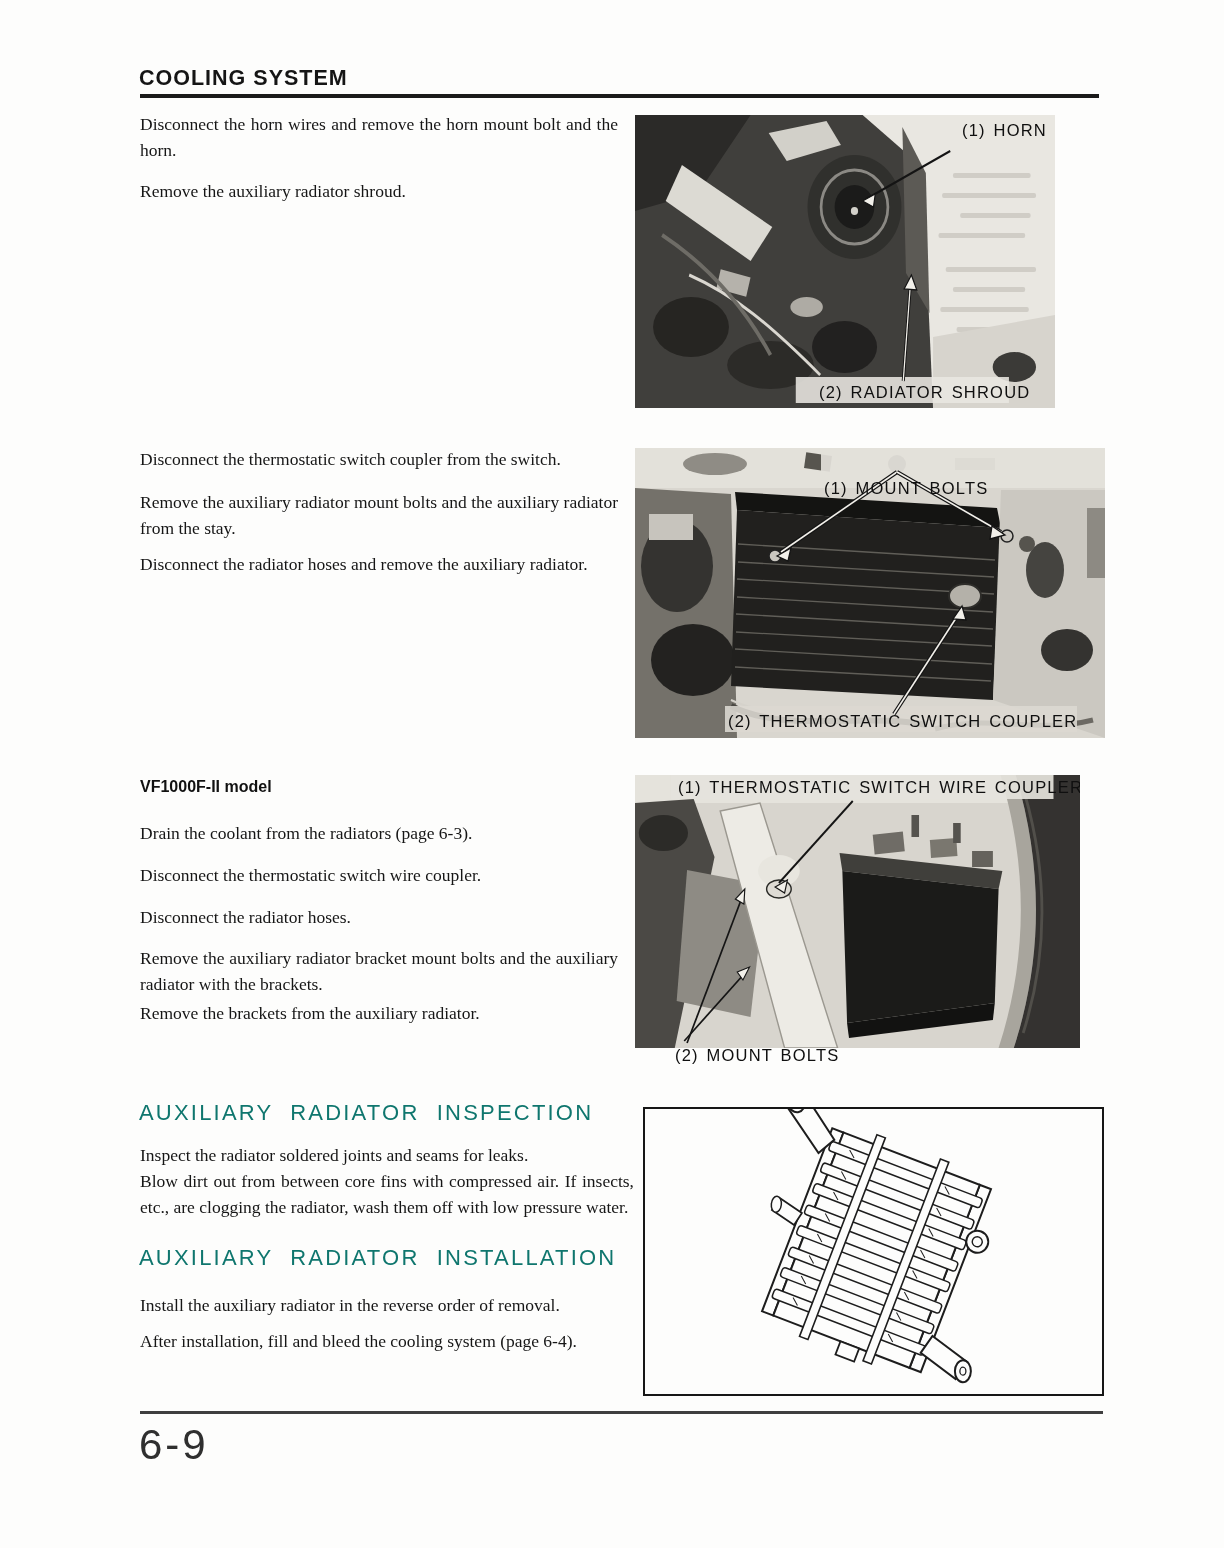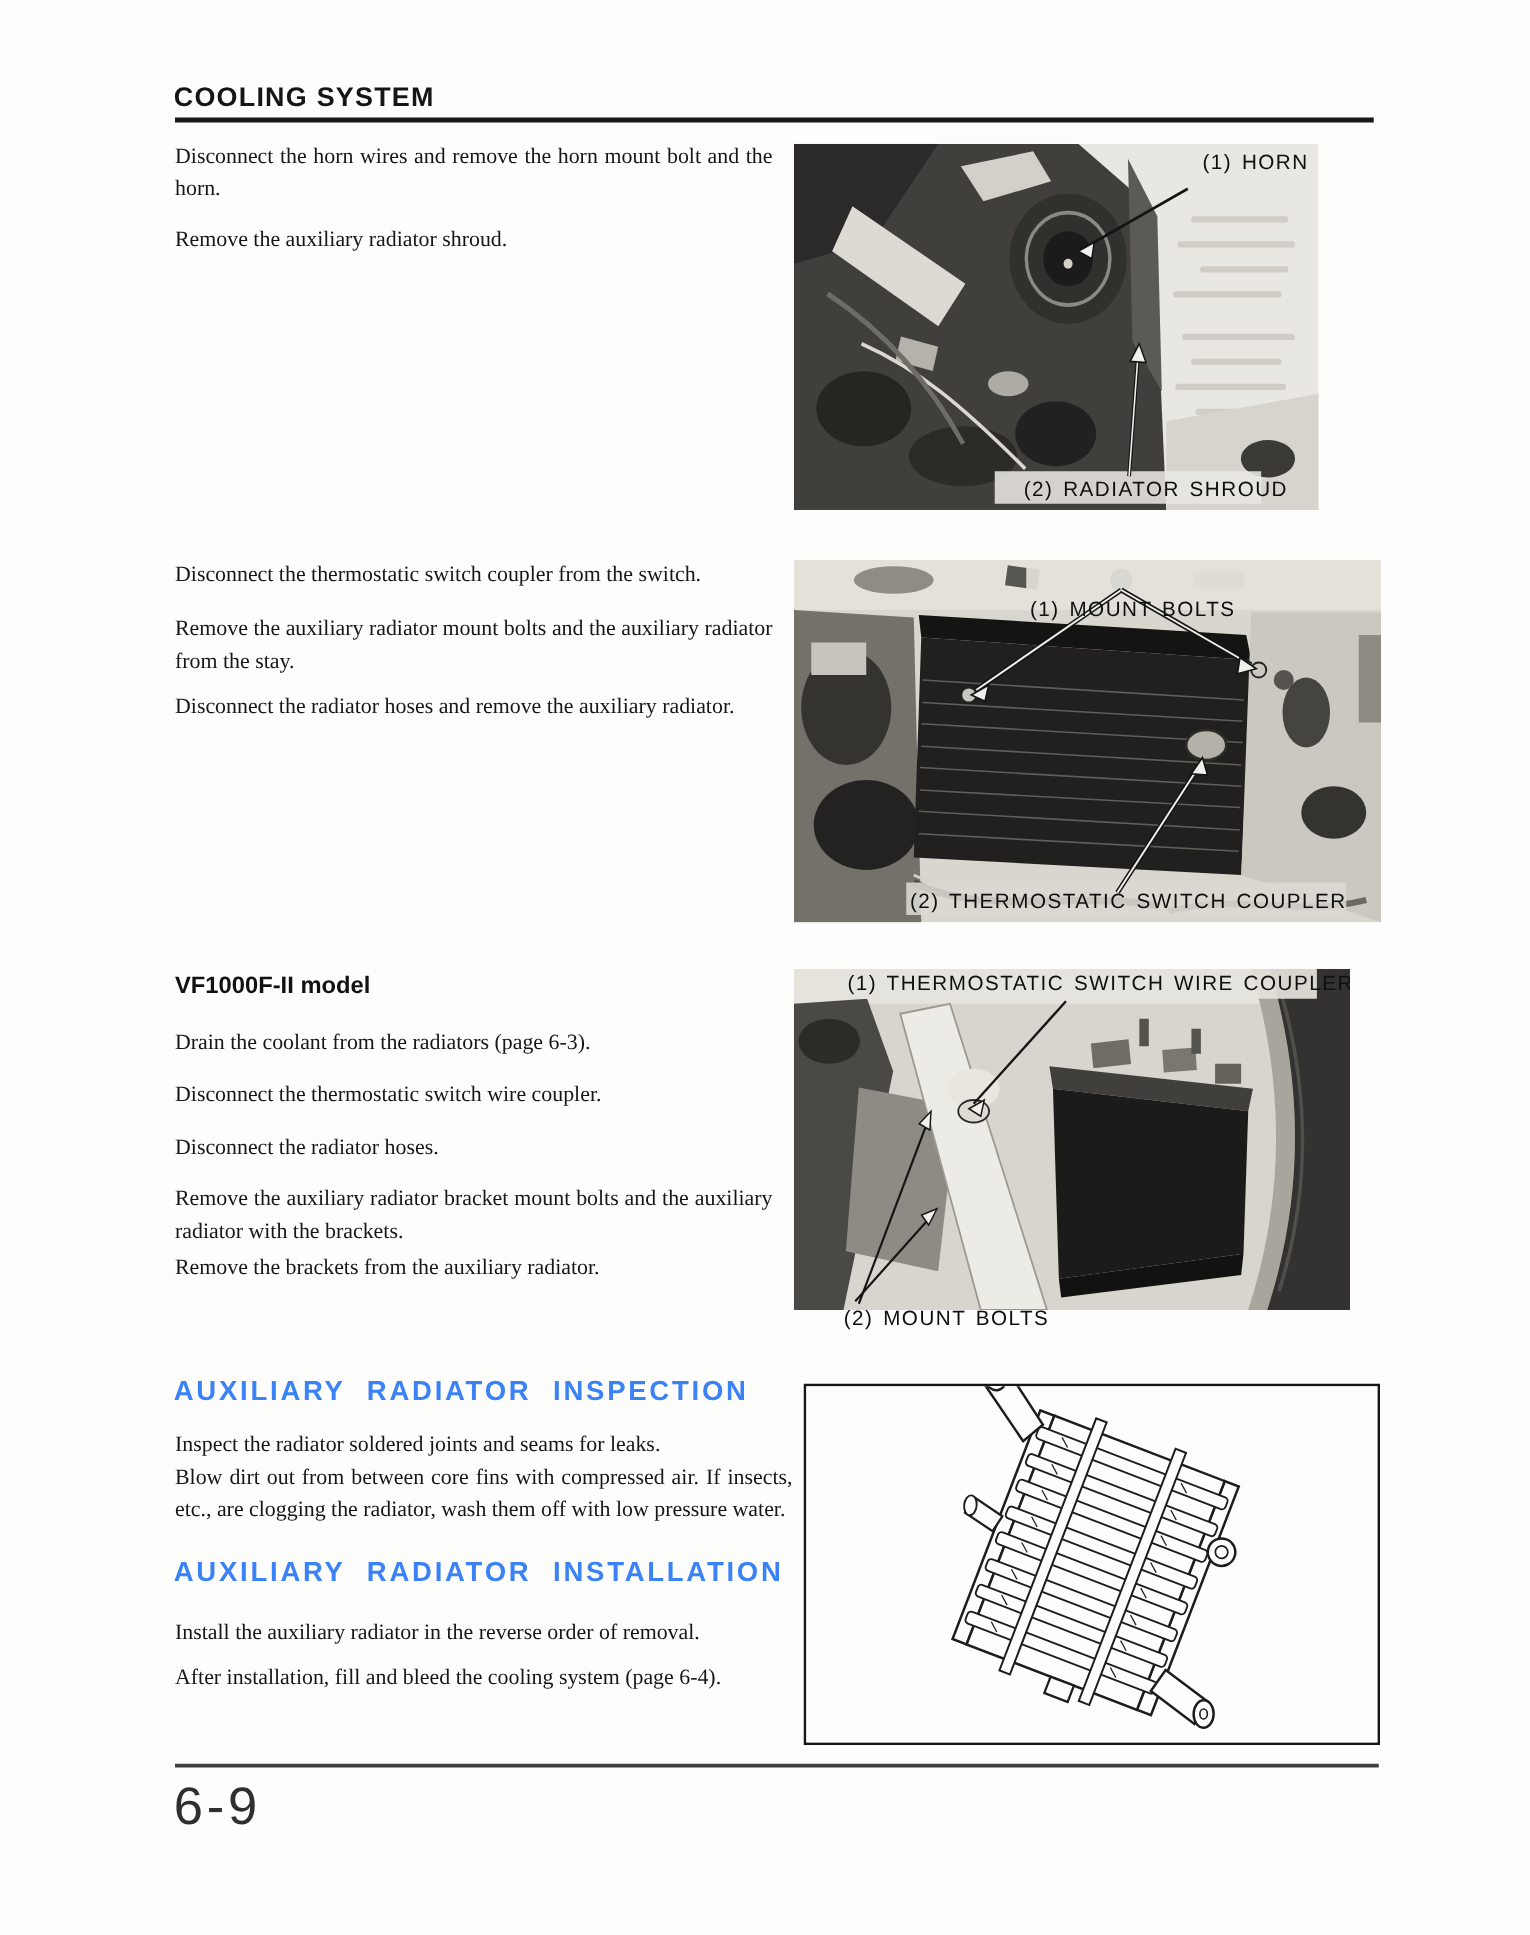--- a/index.html
+++ b/index.html
@@ -4,22 +4,22 @@
 <style>
   html,body{margin:0;padding:0;background:#ffffff;}
   .page{position:relative;width:1224px;height:1548px;background:#fdfdfc;overflow:hidden;
         font-family:"Liberation Sans",sans-serif;color:#1b1b1b;}
   .abs{position:absolute;}
   .title{font-size:21.5px;font-weight:bold;letter-spacing:1px;color:#151515;white-space:nowrap;}
   .hrule{background:#1a1a1a;}
   .frule{background:#3f3f3f;}
   .body-col{width:478px;font-size:17.5px;line-height:26px;text-align:justify;color:#161616;font-family:Liberation Serif, serif;}
   .body-col p{margin:0;}
-  .subhead{font-size:19px;font-weight:bold;color:#111;white-space:nowrap;}
-  .bighead{font-size:22px;font-weight:700;letter-spacing:2.2px;word-spacing:9px;color:#3b82f6;white-space:nowrap;}
+  .subhead{font-size:16px;font-weight:bold;color:#111;white-space:nowrap;}
+  .bighead{font-size:22px;font-weight:400;letter-spacing:2.2px;word-spacing:9px;color:#0f766e;white-space:nowrap;}
   .pagenum{font-size:42px;font-weight:normal;letter-spacing:3px;color:#2f2f2f;}
   figure{margin:0;}
   .photo{position:absolute;overflow:hidden;}
   .photo svg{position:absolute;left:0;top:0;width:100%;height:100%;display:block;}
   .plabel{position:absolute;font-size:16.5px;letter-spacing:1.2px;word-spacing:2px;color:#0f0f0f;white-space:nowrap;}
   .lineart{position:absolute;border:2px solid #161616;background:#fdfdfc;}
   .lineart svg{display:block;width:100%;height:100%;}
 </style>
 </head>
 <body>

